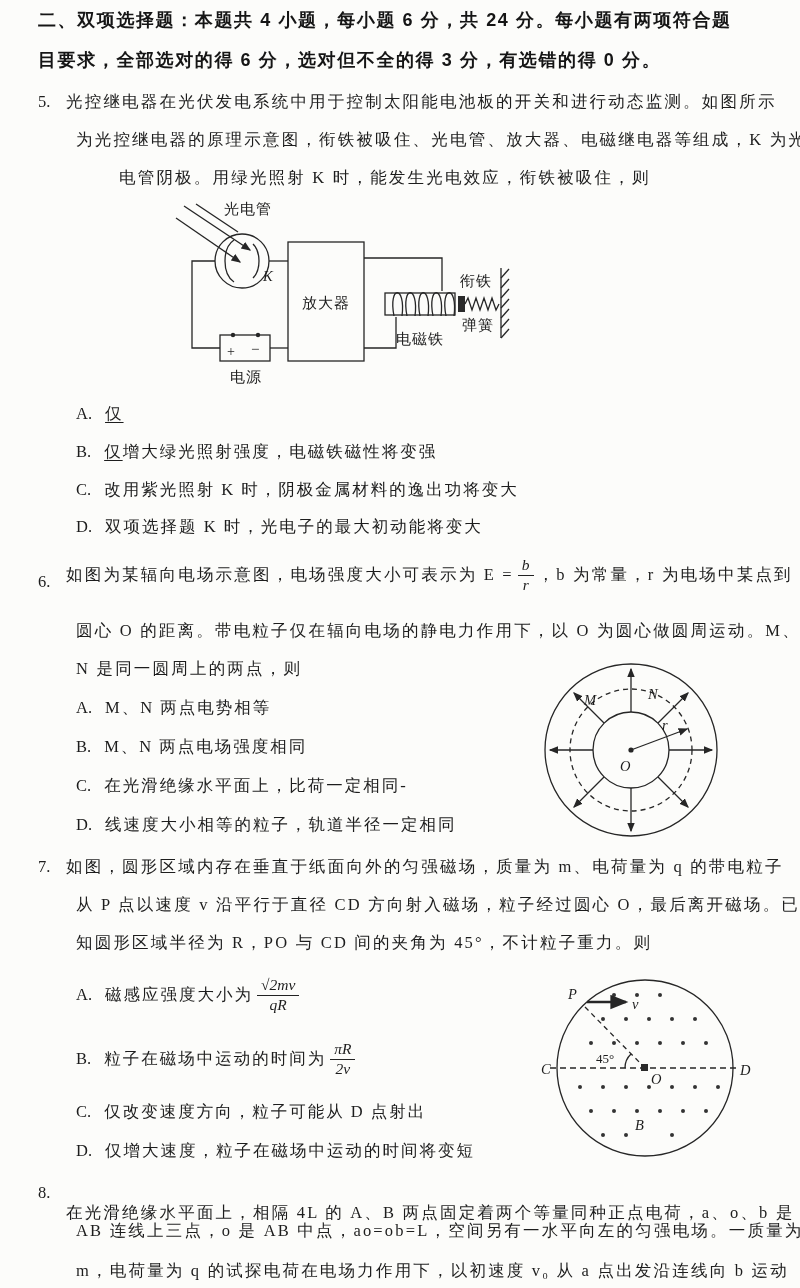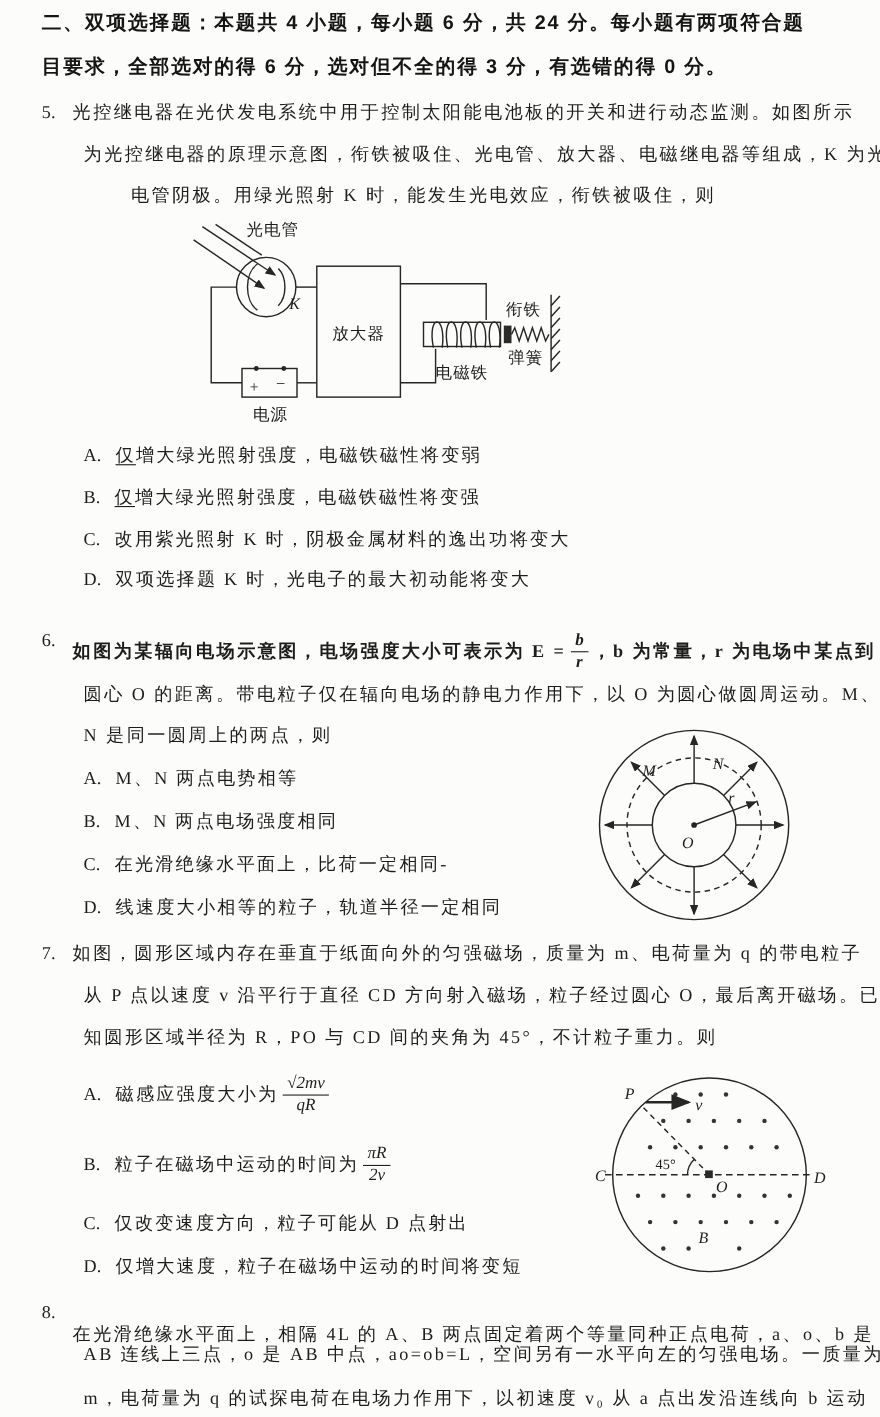--- a/index.html
+++ b/index.html
@@ -89,38 +89,37 @@
     <line x1="351" y1="110" x2="359" y2="101"></line>
     <line x1="351" y1="120" x2="359" y2="111"></line>
     <line x1="351" y1="130" x2="359" y2="121"></line>
     <line x1="351" y1="140" x2="359" y2="131"></line>
   </g>
 </svg>
 
 <div class="abs opt" style="left:76px;top:403px;">
   <span class="olabel">A.</span>
   <span class="ul">仅</span>
-  <span>增大绿光照射强度，电磁铁磁性将变弱</span>
 </div>
 <div class="abs opt" style="left:76px;top:441px;">
   <span class="olabel">B.</span>
   <span class="ul">仅</span>
   <span>增大绿光照射强度，电磁铁磁性将变强</span>
 </div>
 <div class="abs opt" style="left:76px;top:479px;">
   <span class="olabel">C.</span>
   <span>改用紫光照射 K 时，阴极金属材料的逸出功将变大</span>
 </div>
 <div class="abs opt" style="left:76px;top:516px;">
   <span class="olabel">D.</span>
   <span>双项选择题 K 时，光电子的最大初动能将变大</span>
 </div>
 
 <div class="abs qnum" style="left:38px;top:572px;">6.</div>
-<div class="abs stem flexline" style="left:66px;top:573px;font-weight:bold;">
+<div class="abs stem flexline" style="left:66px;top:556px;">
   <span>如图为某辐向电场示意图，电场强度大小可表示为 E =</span>
   <span class="frac">
     <span class="fn">b</span>
     <span class="fd">r</span>
   </span>
   <span>，b 为常量，r 为电场中某点到</span>
 </div>
 <div class="abs stem" style="left:76px;top:620px;">圆心 O 的距离。带电粒子仅在辐向电场的静电力作用下，以 O 为圆心做圆周运动。M、</div>
 <div class="abs stem" style="left:76px;top:658px;">N 是同一圆周上的两点，则</div>
 

